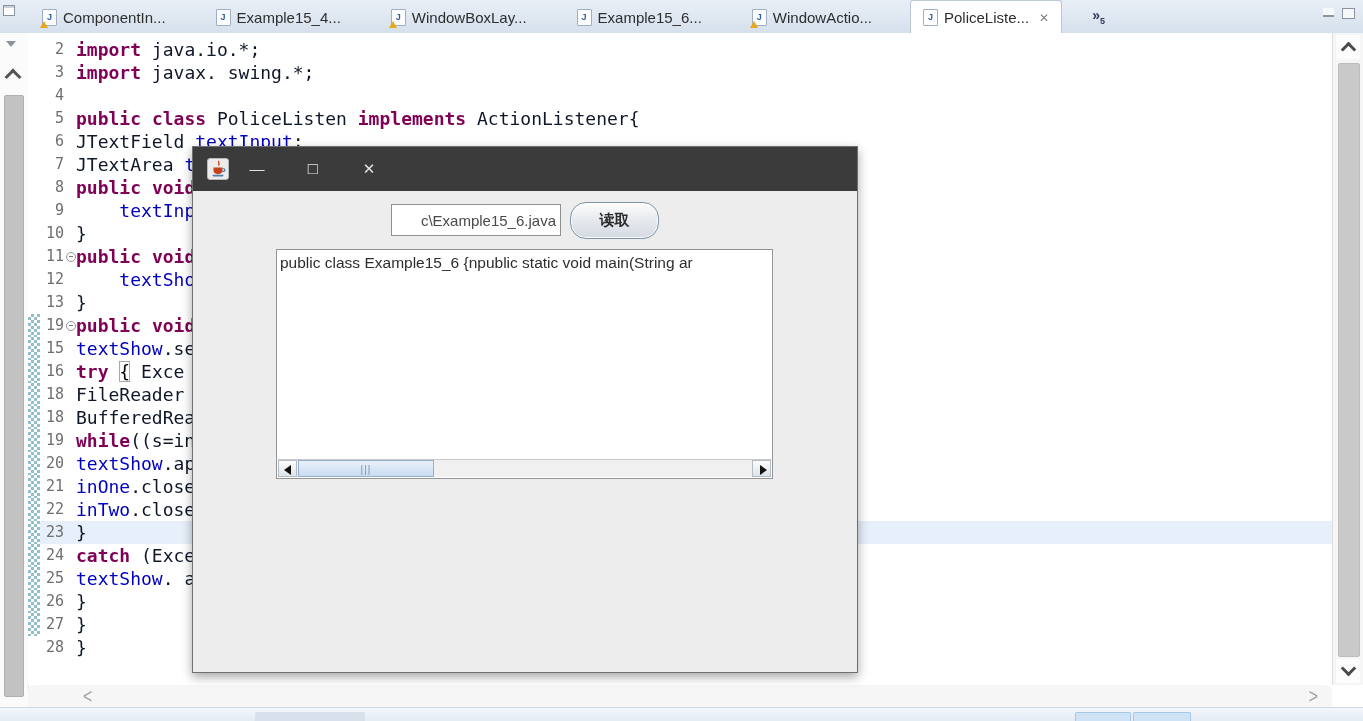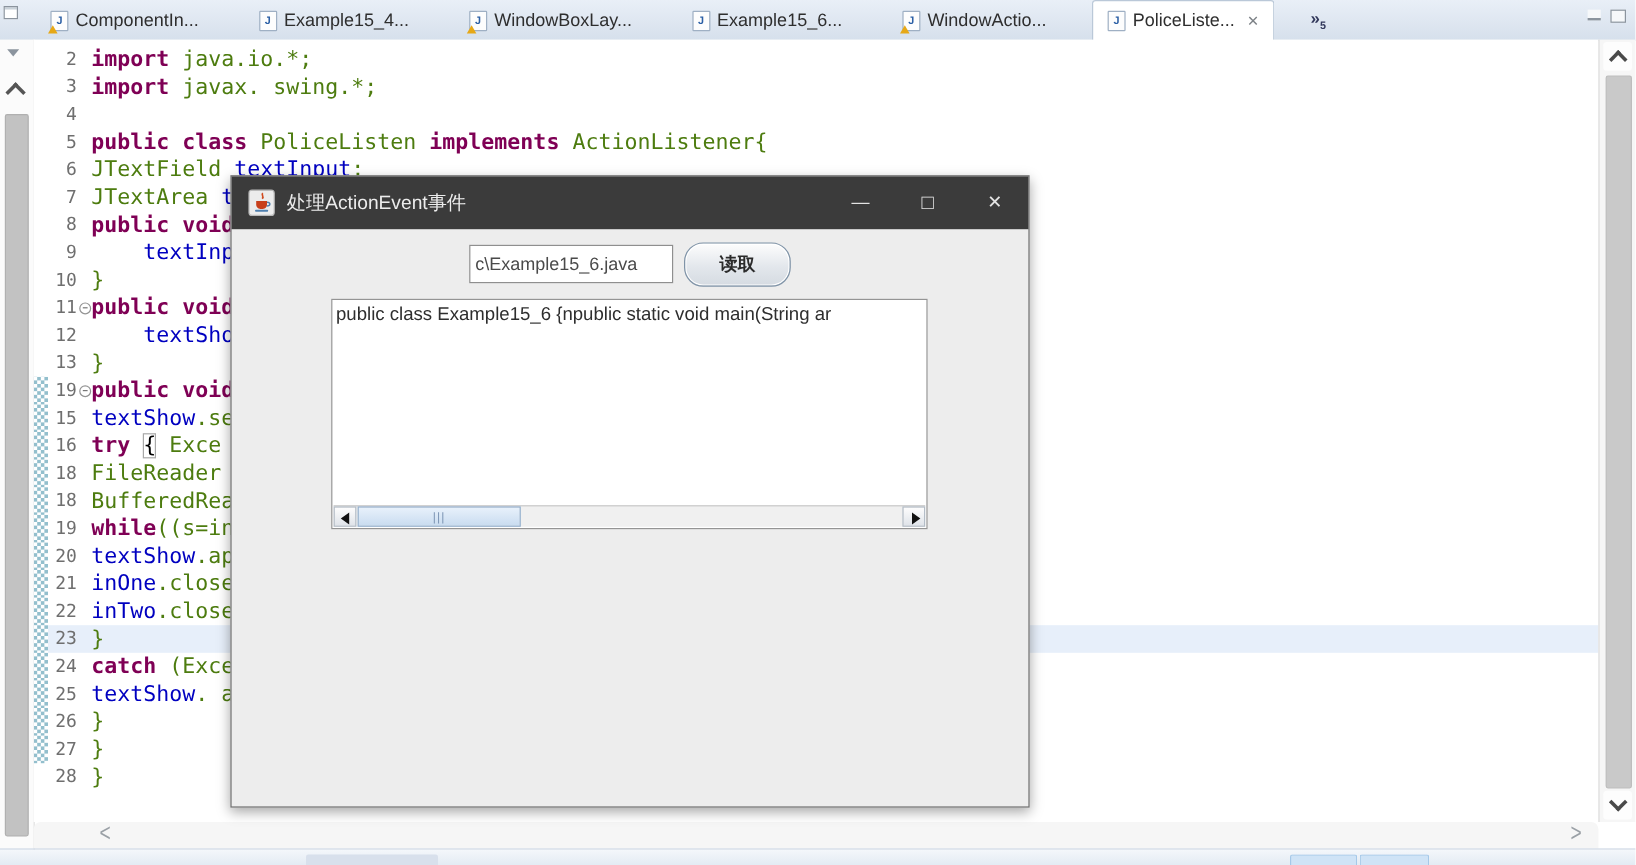--- a/index.html
+++ b/index.html
@@ -51,21 +51,21 @@
   .cell-ruler.marked{background-image:conic-gradient(#93bfcd 25%,#ffffff 25% 50%,#93bfcd 50% 75%,#ffffff 75%);
        background-size:6px 6px;}
   .cell-num{width:24px;flex:0 0 auto;text-align:right;color:#6f6f6f;
        font:15px/23px "DejaVu Sans Mono",monospace;}
   .cell-fold{width:12px;flex:0 0 auto;position:relative;}
   .foldc{position:absolute;left:2px;top:7px;width:8px;height:8px;border:1px solid #949494;
        border-radius:50%;background:#fff;}
   .foldc:after{content:"";position:absolute;left:2px;top:3px;width:4px;height:1px;background:#777;}
   .cell-code{flex:1;font:18px/23px "DejaVu Sans Mono",monospace;white-space:pre;overflow:hidden;}
   .tok-k{color:#7f0055;font-weight:bold;}
-  .tok-p{color:#4d7c0f;}
+  .tok-p{color:#0f172a;}
   .tok-f{color:#0000c0;}
   .tok-e{color:#0000c0;text-decoration:underline wavy #e01414;text-decoration-thickness:1px;text-underline-offset:3px;}
   .tok-b{color:#000;outline:1px solid #a8a8a8;outline-offset:-1px;}
 
   
   .vscroll{position:absolute;right:0;top:33px;width:31px;height:652px;background:#f6f6f6;
        border-left:1px solid #ddd;box-sizing:border-box;}
   .vs-btn{position:absolute;left:3px;width:24px;height:24px;background:#fdfdfd;border-radius:3px;}
   .vs-btn .ch{position:absolute;left:7px;width:8px;height:8px;border-left:3px solid #4a4a4a;border-top:3px solid #4a4a4a;}
   .vs-up{top:2px;}  .vs-up .ch{top:9px;transform:rotate(45deg);}
@@ -95,28 +95,28 @@
   .titlebar{position:absolute;left:0;top:0;width:100%;height:44px;background:#3b3b3b;
        display:flex;align-items:center;}
   .jicon{width:22px;height:22px;margin-left:14px;border-radius:3px;background:#ececec;
        border:1px solid #b9b9b9;box-sizing:border-box;position:relative;flex:0 0 auto;}
   .dlg-title{color:#ececec;font-size:16px;margin-left:10px;flex:1;}
   .tb-btn{width:56px;height:44px;color:#e4e4e4;text-align:center;line-height:44px;
        font-size:15px;cursor:pointer;flex:0 0 auto;}
   .tb-btn.max{font-size:17px;}
   .field{position:absolute;left:198px;top:57px;width:170px;height:32px;box-sizing:border-box;
        border:1px solid #8f8f8f;background:#fff;font-size:15px;color:#4a4a4a;
-       padding:0 4px;font-family:"Liberation Sans",sans-serif;}
+       padding:0 4px;font-family:"Liberation Sans",sans-serif;text-align:right;}
   .readbtn{position:absolute;left:377px;top:55px;width:89px;height:37px;
        border:1px solid #7f93a7;border-radius:16px;
        background:linear-gradient(#fdfdfd,#e3e7ec 55%,#d5dbe2);
        box-shadow:inset 0 0 0 1px #fff;
        font-size:15px;font-weight:bold;color:#2b2b2b;cursor:pointer;
        font-family:"Liberation Sans",sans-serif;}
-  .ta{position:absolute;left:83px;top:102px;width:497px;height:192px;box-sizing:border-box;
+  .ta{position:absolute;left:83px;top:102px;width:497px;height:230px;box-sizing:border-box;
        border:1px solid #949494;background:#fff;padding-left:25px;}
   .ta-text{position:absolute;left:3px;top:4px;right:1px;font-size:15.5px;color:#2e2e2e;
        white-space:pre;overflow:hidden;}
   .ta-hsb{position:absolute;left:1px;right:1px;bottom:1px;height:17px;background:#f0f0f0;
        border-top:1px solid #c9c9c9;}
   .sb-btn{position:absolute;top:0;width:19px;height:17px;background:linear-gradient(#fdfdfd,#dfe3e9);
        border:1px solid #b4bdc7;box-sizing:border-box;}
   .sb-btn.l{left:0;} .sb-btn.r{right:0;}
   .tri{position:absolute;top:4px;width:0;height:0;border-top:5px solid transparent;border-bottom:5px solid transparent;}
   .tri.left{left:5px;border-right:7px solid #111;}
@@ -367,21 +367,20 @@
 <div class="dialog">
   <div class="titlebar">
     <div class="jicon">
       <svg width="20" height="20" viewBox="0 0 20 20">
         <path d="M11 2c-1.8 1.5 1.7 2.5-.6 4.6" stroke="#d04a1e" stroke-width="1.4" fill="none"></path>
         <path d="M5.5 8.5h9v3.1c0 2.2-2 3.6-4.5 3.6s-4.5-1.4-4.5-3.6z" fill="#c8401c"></path>
         <path d="M14.5 9.5c1.6 0 2.4.7 2.4 1.5s-1 1.6-2.6 1.6" stroke="#4e7fae" stroke-width="1.2" fill="none"></path>
         <rect x="4.5" y="15.8" width="11" height="1.6" rx="0.8" fill="#4e7fae"></rect>
       </svg>
     </div>
-    <div class="dlg-title">处理ActionEvent事件</div>
     <div class="tb-btn">—</div>
     <div class="tb-btn max">□</div>
     <div class="tb-btn">✕</div>
   </div>
 
   <input class="field" value="c\Example15_6.java" style="">
   <button class="readbtn">读取</button>
 
   <div class="ta">
     <div class="ta-text">public class Example15_6 {npublic static void main(String ar</div>

